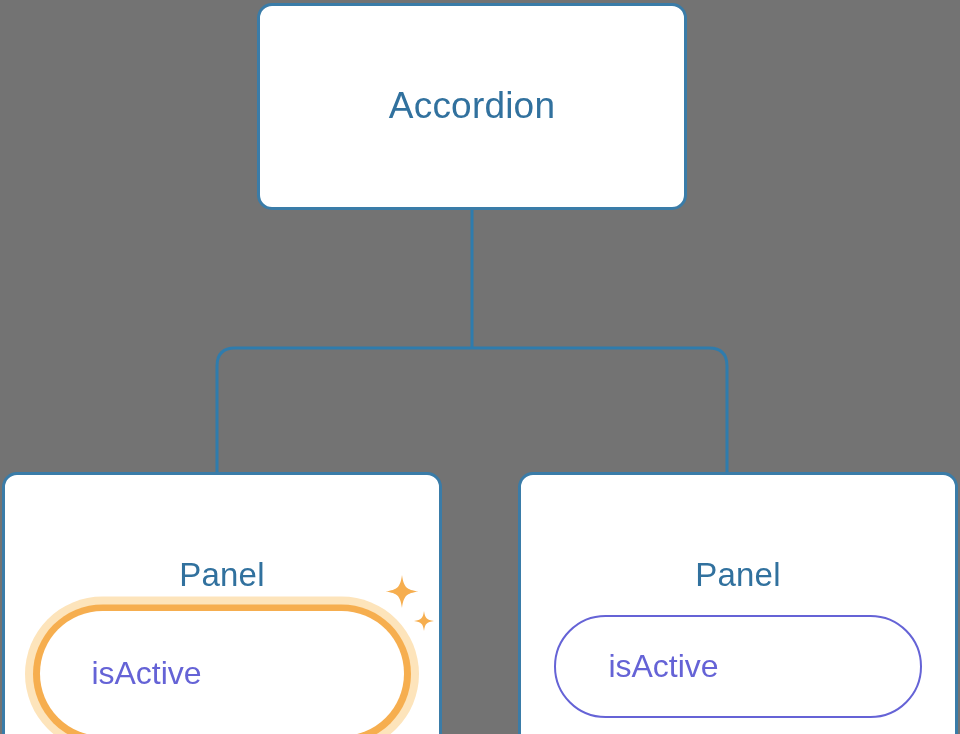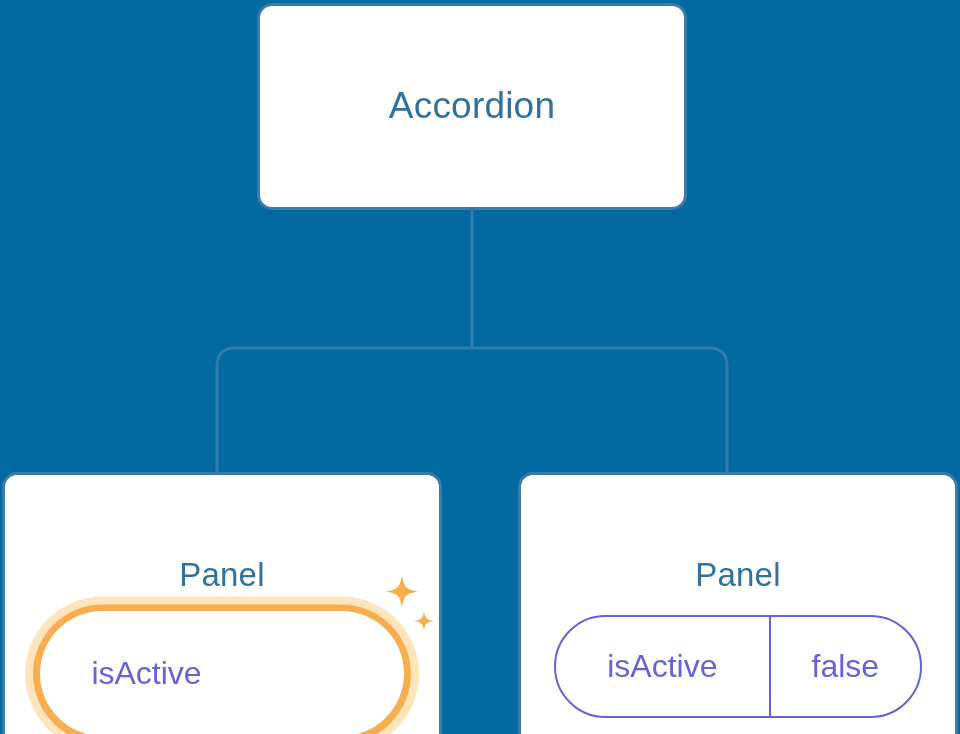--- a/index.html
+++ b/index.html
@@ -13,21 +13,21 @@
     overflow: hidden;
     background: #4a6a75;
     font-family: "Liberation Sans", "DejaVu Sans", sans-serif;
     -webkit-font-smoothing: antialiased;
   }
 
   .stage {
     position: relative;
     width: 960px;
     height: 734px;
-    background: #0369a1;
+    background: #737373;
   }
 
   
   .edges {
     position: absolute;
     left: 0;
     top: 0;
     width: 960px;
     height: 734px;
     pointer-events: none;
@@ -208,18 +208,17 @@
       </svg>
     </div>
   </div>
 
   <div class="node-card node-panel node-panel-right">
     <div class="node-title">Panel</div>
 
     <div class="pill-wrap" style="margin-top:22px;">
       <div class="pill pill-plain">
         <div class="pill-cell pill-key">isActive</div>
-        <div class="pill-cell pill-value">false</div>
       </div>
     </div>
   </div>
 
 </div>
 
 </body></html>

